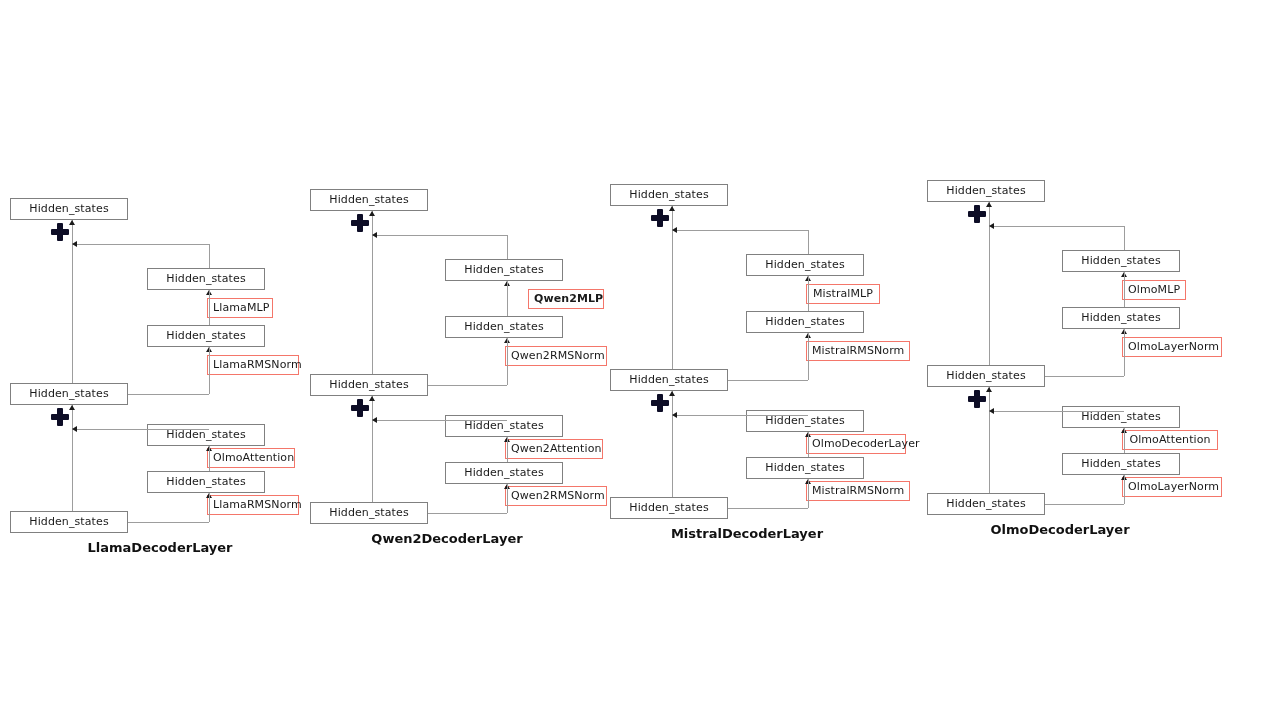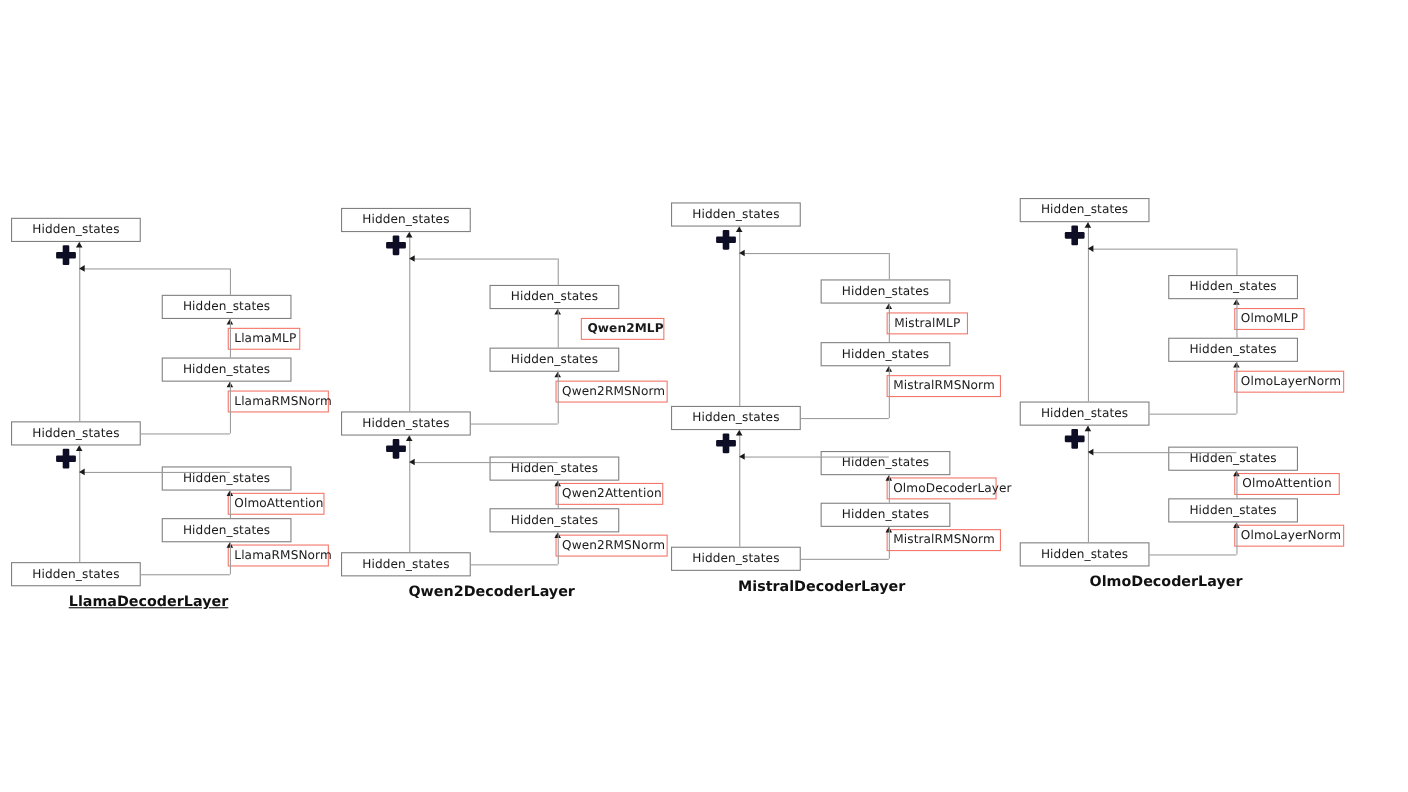--- a/index.html
+++ b/index.html
@@ -151,21 +151,21 @@
       <div class="vline" style="left: 72px; top: 405px; height: 106px;"></div>
       <div class="arrow-up" style="left: 69px; top: 405px;"></div>
       <div class="hline" style="left: 72px; top: 429px; width: 137px;"></div>
       <div class="arrow-left" style="left: 72px; top: 426px;"></div>
       <div class="vline" style="left: 209px; top: 429px;"></div>
       <div class="arrow-up" style="left: 206px; top: 446px;"></div>
       <div class="vline" style="left: 209px; top: 446px; height: 25px;"></div>
       <div class="arrow-up" style="left: 206px; top: 493px;"></div>
       <div class="vline" style="left: 209px; top: 493px; height: 29px;"></div>
       <div class="hline" style="left: 128px; top: 522px; width: 81px;"></div>
-      <div class="caption" style="left: 15px; top: 540px; width: 240px; text-decoration: underline;">LlamaDecoderLayer</div>
+      <div class="caption" style="left: 40px; top: 540px; width: 240px;">LlamaDecoderLayer</div>
     </div>
     <div class="column">
       <div class="hs-box" style="left: 310px; top: 189px;">Hidden_states</div>
       <div class="hs-box" style="left: 310px; top: 374px;">Hidden_states</div>
       <div class="hs-box" style="left: 310px; top: 502px;">Hidden_states</div>
       <div class="hs-box" style="left: 445px; top: 259px;">Hidden_states</div>
       <div class="hs-box" style="left: 445px; top: 316px;">Hidden_states</div>
       <div class="hs-box" style="left: 445px; top: 415px;">Hidden_states</div>
       <div class="hs-box" style="left: 445px; top: 462px;">Hidden_states</div>
       <div class="mod-box" style="left: 528px; top: 289px; width: 76px; font-weight: bold;">Qwen2MLP</div>

